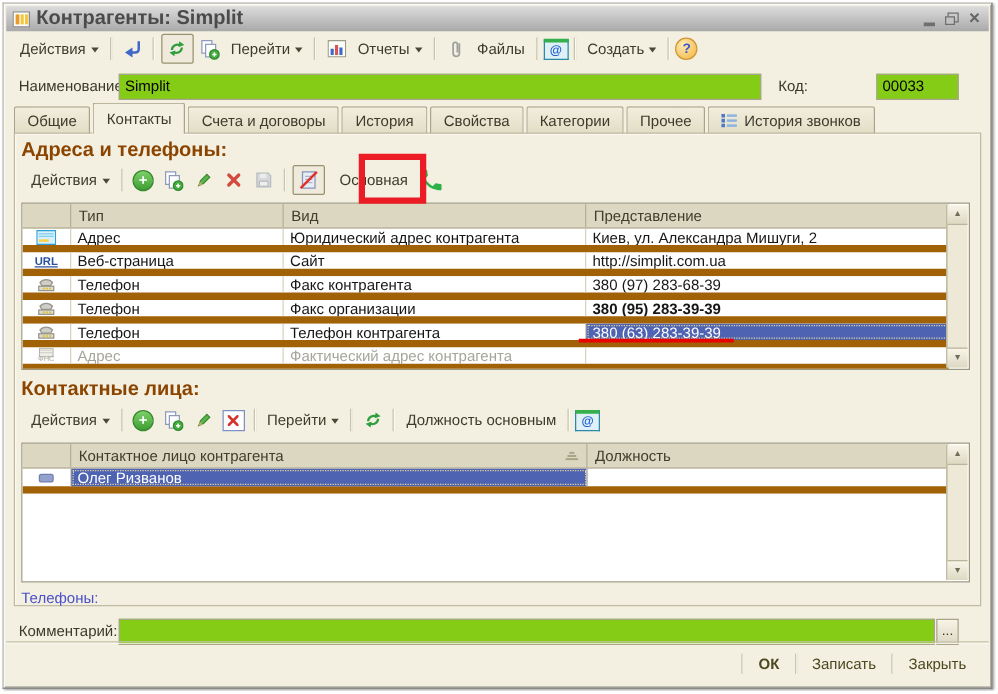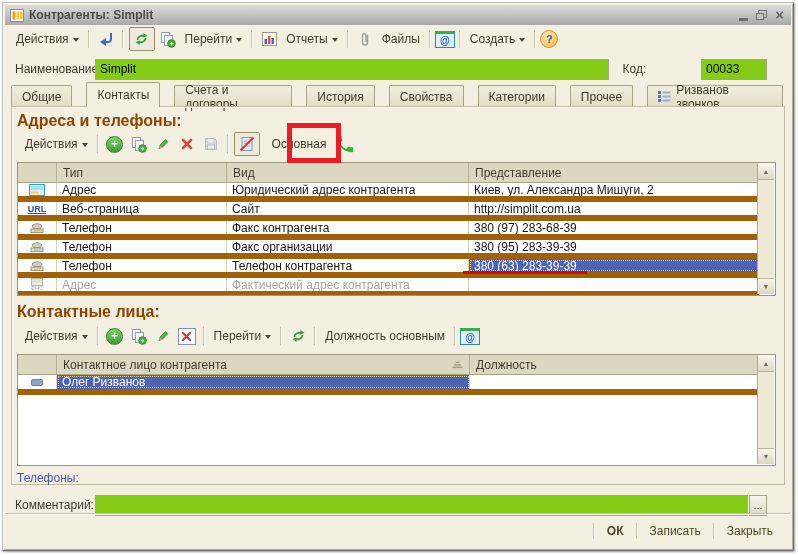--- a/index.html
+++ b/index.html
@@ -2,21 +2,21 @@
 <html><head>
 <meta charset="utf-8">
 <style>
   html,body{margin:0;padding:0;background:#fff;font-family:"Liberation Sans","DejaVu Sans",sans-serif;}
   .window{position:relative;margin:2px;width:792px;height:549px;box-sizing:border-box;
     background:#f3f0e2;border:1px solid;border-color:#b9b9b9 #6f6f6f #6f6f6f #b9b9b9;
     box-shadow:inset 1px 1px 0 #fbfaf4, inset -1px -1px 0 #b3b0a0, 1px 1px 2px #9a9a9a;}
   
   .titlebar{position:absolute;left:2px;top:2px;right:2px;height:20px;display:flex;align-items:center;
     gap:5px;padding:0 5px;background:linear-gradient(#dcdcdc,#a9a9a9);box-sizing:border-box;}
-  .titlebar .title{font-size:12px;font-weight:bold;color:#4b4b4b;white-space:nowrap;}
+  .titlebar .title{font-size:16px;font-weight:bold;color:#4b4b4b;white-space:nowrap;}
   .wctrl{margin-left:auto;display:flex;align-items:center;gap:8px;padding-right:2px;}
   .ic-min{display:inline-block;width:9px;height:3px;background:#6f6f6f;margin-top:8px;}
   .ic-restore{position:relative;display:inline-block;width:11px;height:10px;}
   .ic-restore .b1{position:absolute;top:0;right:0;width:7px;height:6px;border:1.5px solid #6f6f6f;}
   .ic-restore .b2{position:absolute;bottom:0;left:0;width:6px;height:5px;border:1.5px solid #6f6f6f;background:#c3c3c3;}
   .ic-close{font-size:15px;font-weight:bold;color:#666;line-height:14px;}
   
   .tb{display:flex;align-items:center;}
   .main-toolbar{position:absolute;left:2px;top:22px;right:2px;height:28px;padding-left:6px;}
   .tbtn{display:flex;align-items:center;gap:4px;padding:2px 5px;font-size:12px;color:#3e3d2c;cursor:default;}
@@ -37,21 +37,21 @@
   .xbox{display:flex;align-items:center;justify-content:center;width:16px;height:15px;background:#fff;border:1px solid #8090c0;}
   
   .name-row{position:absolute;left:0;right:0;top:54px;height:24px;display:flex;align-items:center;padding:0 26px 0 12px;box-sizing:border-box;}
   .lbl{font-size:12px;color:#3b3a2a;white-space:nowrap;}
   .tx{background:#84cc16;border:1px solid #a9a58c;font-family:inherit;font-size:12px;padding:2px 4px;height:21px;box-sizing:border-box;color:#000;}
   .name-row .lbl{width:80px;}
   .inp-name{width:566px;}
   .lbl-code{margin-left:14px;margin-right:6px;}
   .inp-code{width:66px;}
   
-  .tabstrip{position:absolute;left:8px;top:82px;right:8px;height:22px;display:flex;align-items:flex-end;gap:12px;}
+  .tabstrip{position:absolute;left:8px;top:82px;right:8px;height:22px;display:flex;align-items:flex-end;}
   .tab{display:flex;align-items:center;gap:5px;padding:3px 10px 3px;font-size:12px;color:#3c3b2c;
     background:linear-gradient(#f2eedd,#e2ddc5);border:1px solid #a8a389;border-bottom:none;
     border-radius:2px 2px 0 0;margin-right:2px;height:15px;position:relative;}
   .tab.active{background:#f3f0e2;height:18px;z-index:3;box-shadow:0 2px 0 #f3f0e2;}
   
   .panel{position:absolute;left:8px;top:103px;right:8px;height:379px;border:1px solid #c0bba2;
     box-shadow:inset 1px 1px 0 #fbf9ef;box-sizing:border-box;z-index:1;}
   .sec-title{position:absolute;left:5px;font-size:16px;font-weight:bold;color:#8b4500;white-space:nowrap;}
   .tb-abs{position:absolute;left:2px;right:2px;padding-left:6px;}
   
@@ -224,21 +224,21 @@
       <span>
         <svg width="13" height="11">
             <rect x="0" y="0" width="3" height="3" fill="#4f79c8"></rect>
             <rect x="4.5" y="0.5" width="8" height="2" fill="#8fb3e0"></rect>
             <rect x="0" y="4" width="3" height="3" fill="#4f79c8"></rect>
             <rect x="4.5" y="4.5" width="8" height="2" fill="#8fb3e0"></rect>
             <rect x="0" y="8" width="3" height="3" fill="#4f79c8"></rect>
             <rect x="4.5" y="8.5" width="8" height="2" fill="#8fb3e0"></rect>
           </svg>
       </span>
-      <span>Ризванов звонков</span>
+      <span>История звонков</span>
     </span>
   </div>
 
   <div class="panel">
 
     <div class="sec-title" style="top:5px;">Адреса и телефоны:</div>
 
     <div class="tb tb-abs" style="top:20px;height:34px;">
       <span class="tbtn">
           <span>Действия</span>
@@ -349,21 +349,21 @@
                     <path d="M3 4 c2.5-3 7.5-3 10 0 l-1.5 2.5 h-7 z" fill="#cfcfc8" stroke="#97968c"></path>
                     <rect x="2" y="7" width="12" height="3.5" fill="#dcdcd6" stroke="#97968c"></rect>
                     <circle cx="6" cy="8.8" r="0.9" fill="#e3c32c"></circle>
                     <circle cx="8.5" cy="8.8" r="0.9" fill="#e3c32c"></circle>
                     <circle cx="11" cy="8.8" r="0.9" fill="#e3c32c"></circle>
                   </svg>
                 </span>
               </div>
             <div class="td c-type">Телефон</div>
             <div class="td c-kind">Факс организации</div>
-            <div class="td c-pres" style="border-right:none;">380 (95) 283-39-39</div>
+            <div class="td c-pres" style="border-right:none;font-weight:bold;">380 (95) 283-39-39</div>
           </div>
 
           <div class="trow">
             <div class="td c-icon">
                 <span>
                   <svg width="16" height="12">
                     <path d="M3 4 c2.5-3 7.5-3 10 0 l-1.5 2.5 h-7 z" fill="#cfcfc8" stroke="#97968c"></path>
                     <rect x="2" y="7" width="12" height="3.5" fill="#dcdcd6" stroke="#97968c"></rect>
                     <circle cx="6" cy="8.8" r="0.9" fill="#e3c32c"></circle>
                     <circle cx="8.5" cy="8.8" r="0.9" fill="#e3c32c"></circle>

